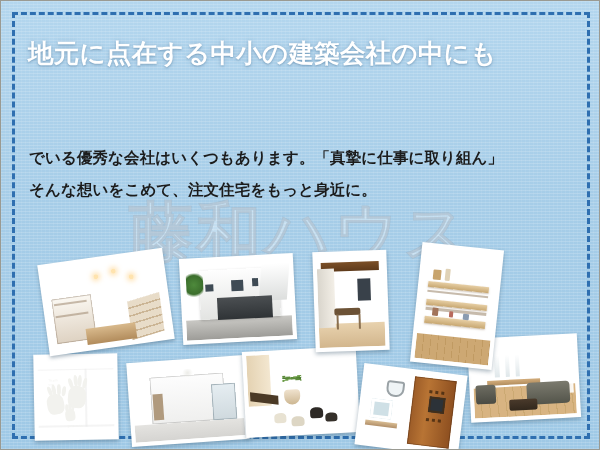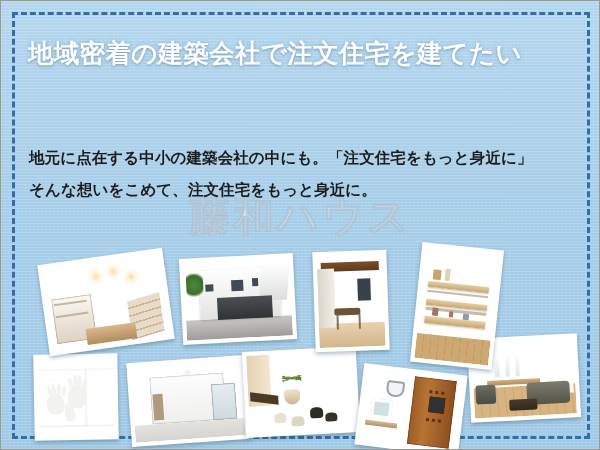--- a/index.html
+++ b/index.html
@@ -55,21 +55,21 @@
     pointer-events: none;
   }
 
   
   #watermark {
     position: absolute;
     left: 60px;
     top: 188px;
     width: 480px;
     text-align: center;
-    font-size: 40px;
+    font-size: 64px;
     font-weight: 700;
     letter-spacing: 4px;
     color: rgba(255,255,255,0.34);
     -webkit-text-stroke: 1px rgba(150,165,180,0.40);
     white-space: nowrap;
     pointer-events: none;
     user-select: none;
   }
 
   
@@ -406,25 +406,25 @@
 </head>
 <body>
 
 <div id="banner">
 
   <div id="bg-texture"></div>
 
   <div id="watermark">藤和ハウス</div>
 
   <div id="headline">
-    <div class="headline-line">地域密着の建築会社で注文住宅を建てたい</div>
+    <div class="headline-line">地元に点在する中小の建築会社の中にも</div>
   </div>
 
   <div id="body-copy">
-    <div class="body-line">地元に点在する中小の建築会社の中にも。「注文住宅をもっと身近に」</div>
+    <div class="body-line">でいる優秀な会社はいくつもあります。「真摯に仕事に取り組ん」</div>
     <div class="body-line">そんな想いをこめて、注文住宅をもっと身近に。</div>
   </div>
 
   <div id="dashed-frame"></div>
 
   <div id="collage">
 
     <div class="photo" style="left:42px; top:255px; width:118px; height:84px; transform:rotate(-8deg); z-index:5;">
       <div class="pic">
         <div class="layer art-kitchen-l"></div>

